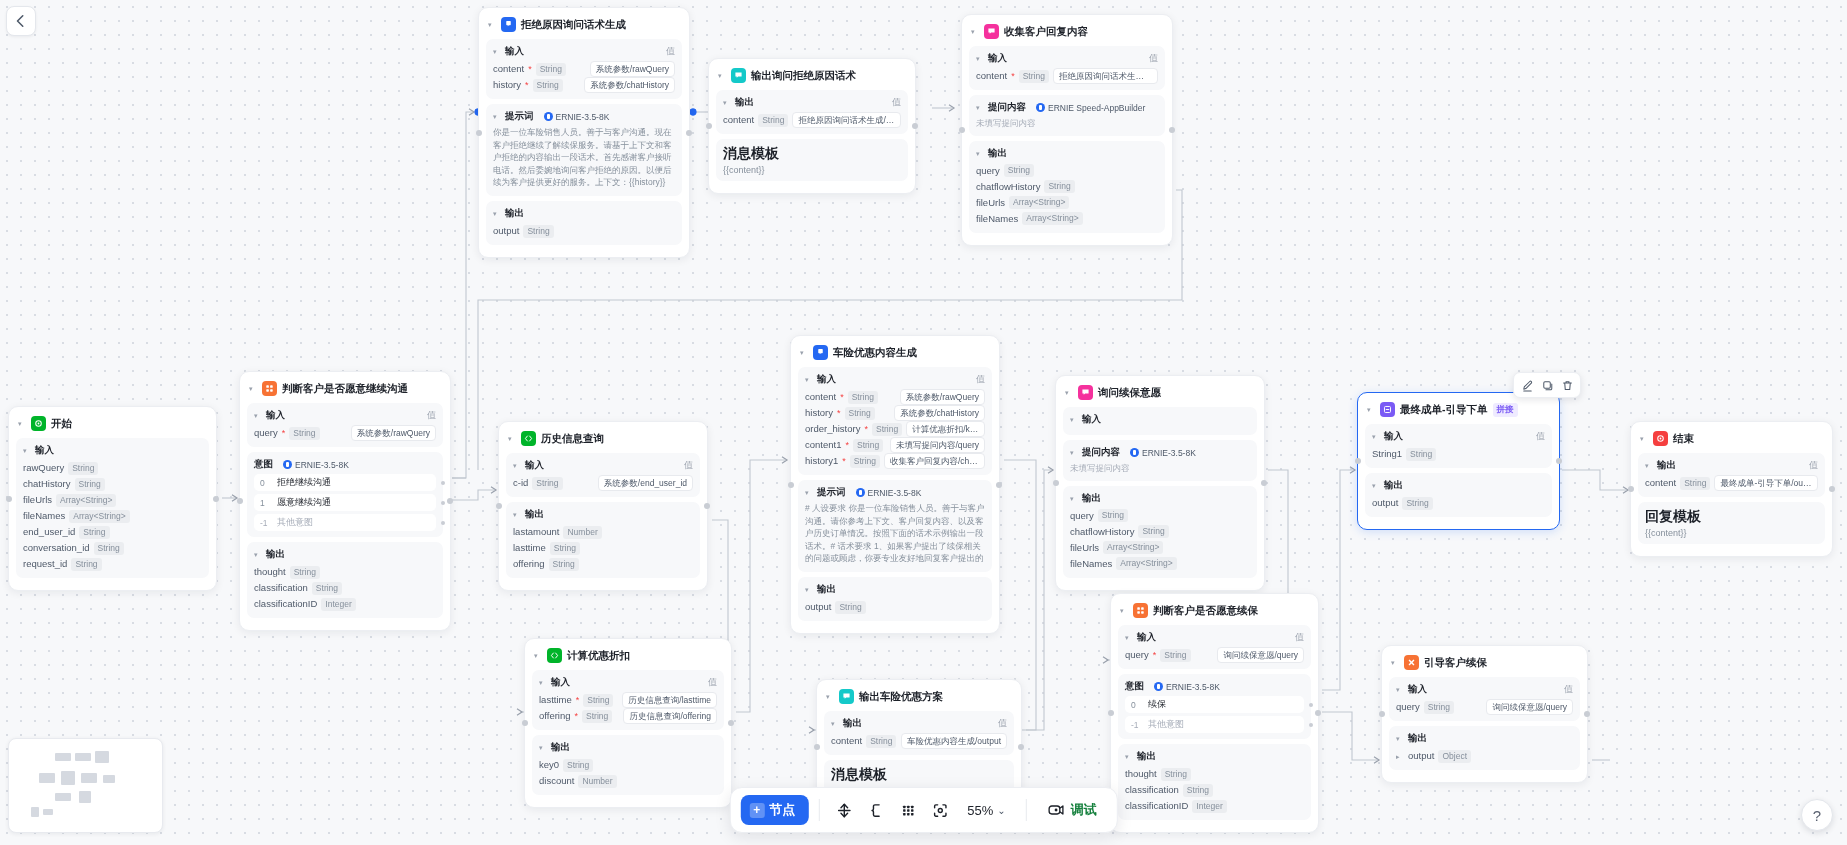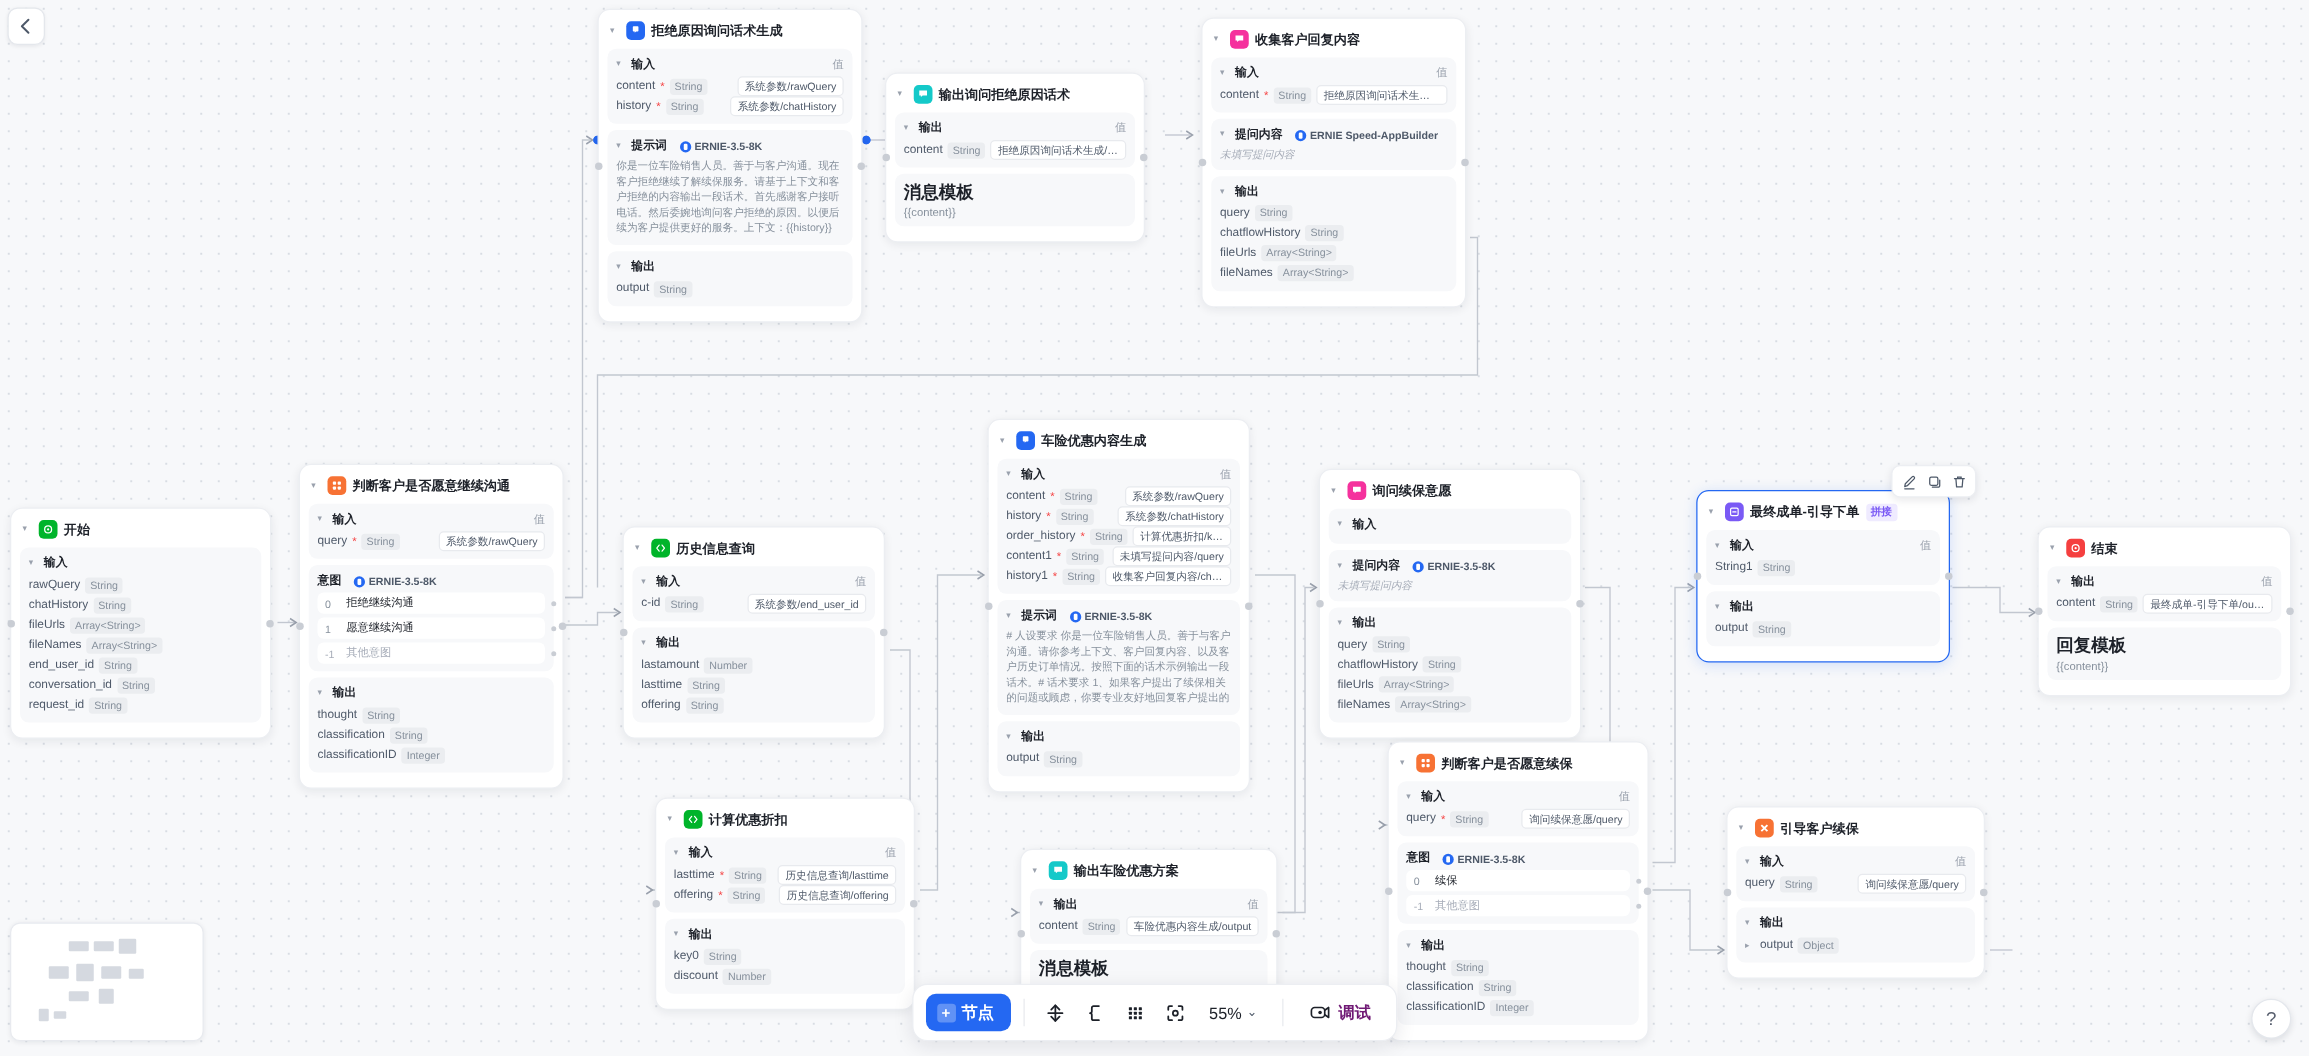--- a/index.html
+++ b/index.html
@@ -73,21 +73,21 @@
     display: flex; align-items: center; justify-content: center;
     cursor: pointer; color: #1d2129;
   }
   .tb-zoom {
     display: flex; align-items: center; gap: 4px;
     font-size: 13px; color: #1d2129; padding: 0 10px;
     height: 30px; border-radius: 7px; cursor: pointer; font-weight: 500;
   }
   .tb-debug {
     display: flex; align-items: center; gap: 6px;
-    font-size: 13px; color: #701a75; font-weight: 700;
+    font-size: 13px; color: #15803d; font-weight: 700;
     padding: 0 10px; height: 30px; border-radius: 7px; cursor: pointer;
   }
   
   .node {
     position: absolute;
     background: #ffffff;
     border: 1px solid #eceef2;
     border-radius: 10px;
     box-shadow: 0 2px 8px rgba(16,24,40,.07);
     padding: 7px;
@@ -120,22 +120,22 @@
   .sec:last-child { margin-bottom: 0; }
   .sec-head {
     display: flex; align-items: center; gap: 4px;
     font-size: 9.5px; font-weight: 700; color: #1d2129;
     margin-bottom: 3px;
   }
   .sec-head .lbl-val {
     margin-left: auto; font-weight: 400; color: #9aa1ad; font-size: 9px;
   }
   .sec-head .model {
-    display: inline-flex; align-items: flex-end; gap: 3px;
-    font-weight: 700; color: #4e5969; font-size: 8.5px;
+    display: inline-flex; align-items: flex-start; gap: 3px;
+    font-weight: 400; color: #4e5969; font-size: 8.5px;
   }
   .mdot {
     width: 9px; height: 9px; border-radius: 50%;
     background: #2468f2; display: inline-block;
     position: relative; flex: 0 0 auto;
   }
   .mdot::after {
     content: ""; position: absolute; left: 3px; top: 2px;
     width: 3px; height: 5px; border-radius: 1px; background: #fff;
   }
@@ -155,21 +155,21 @@
     margin-left: auto;
     background: #ffffff; border: 1px solid #e8eaee;
     border-radius: 4px; padding: 0 5px;
     font-size: 8.5px; line-height: 14px; color: #4e5969;
     max-width: 120px; overflow: hidden; text-overflow: ellipsis; white-space: nowrap;
   }
   .ptext {
     font-size: 8.5px; color: #86909c; line-height: 12.5px;
     max-height: 64px; overflow: hidden;
   }
-  .ptext.single { color: #a6acb8; font-style: italic; }
+  .ptext.single { color: #a6acb8; }
   .intent-row {
     background: #ffffff; border-radius: 5px;
     display: flex; align-items: center; gap: 7px;
     padding: 2px 6px; margin-bottom: 3px;
     font-size: 9px; color: #1d2129; position: relative;
   }
   .intent-row:last-child { margin-bottom: 0; }
   .intent-row .ix { color: #86909c; width: 10px; flex: 0 0 auto; font-size: 8.5px; }
   .intent-row.muted, .intent-row.muted .ix { color: #a6acb8; }
   .tmpl-title { font-size: 14px; font-weight: 700; color: #1d2129; margin-bottom: 2px; }

